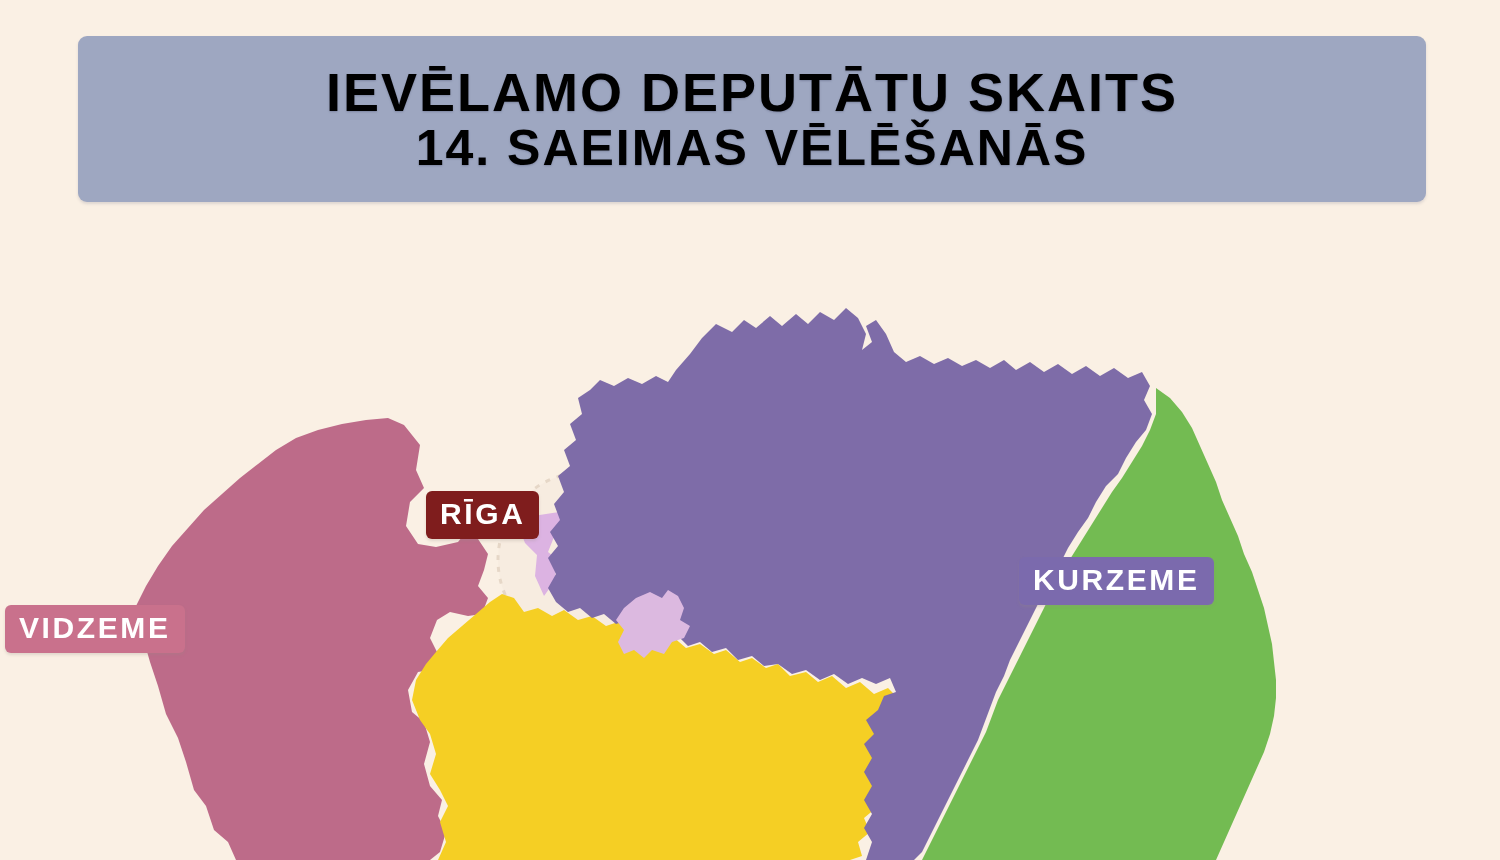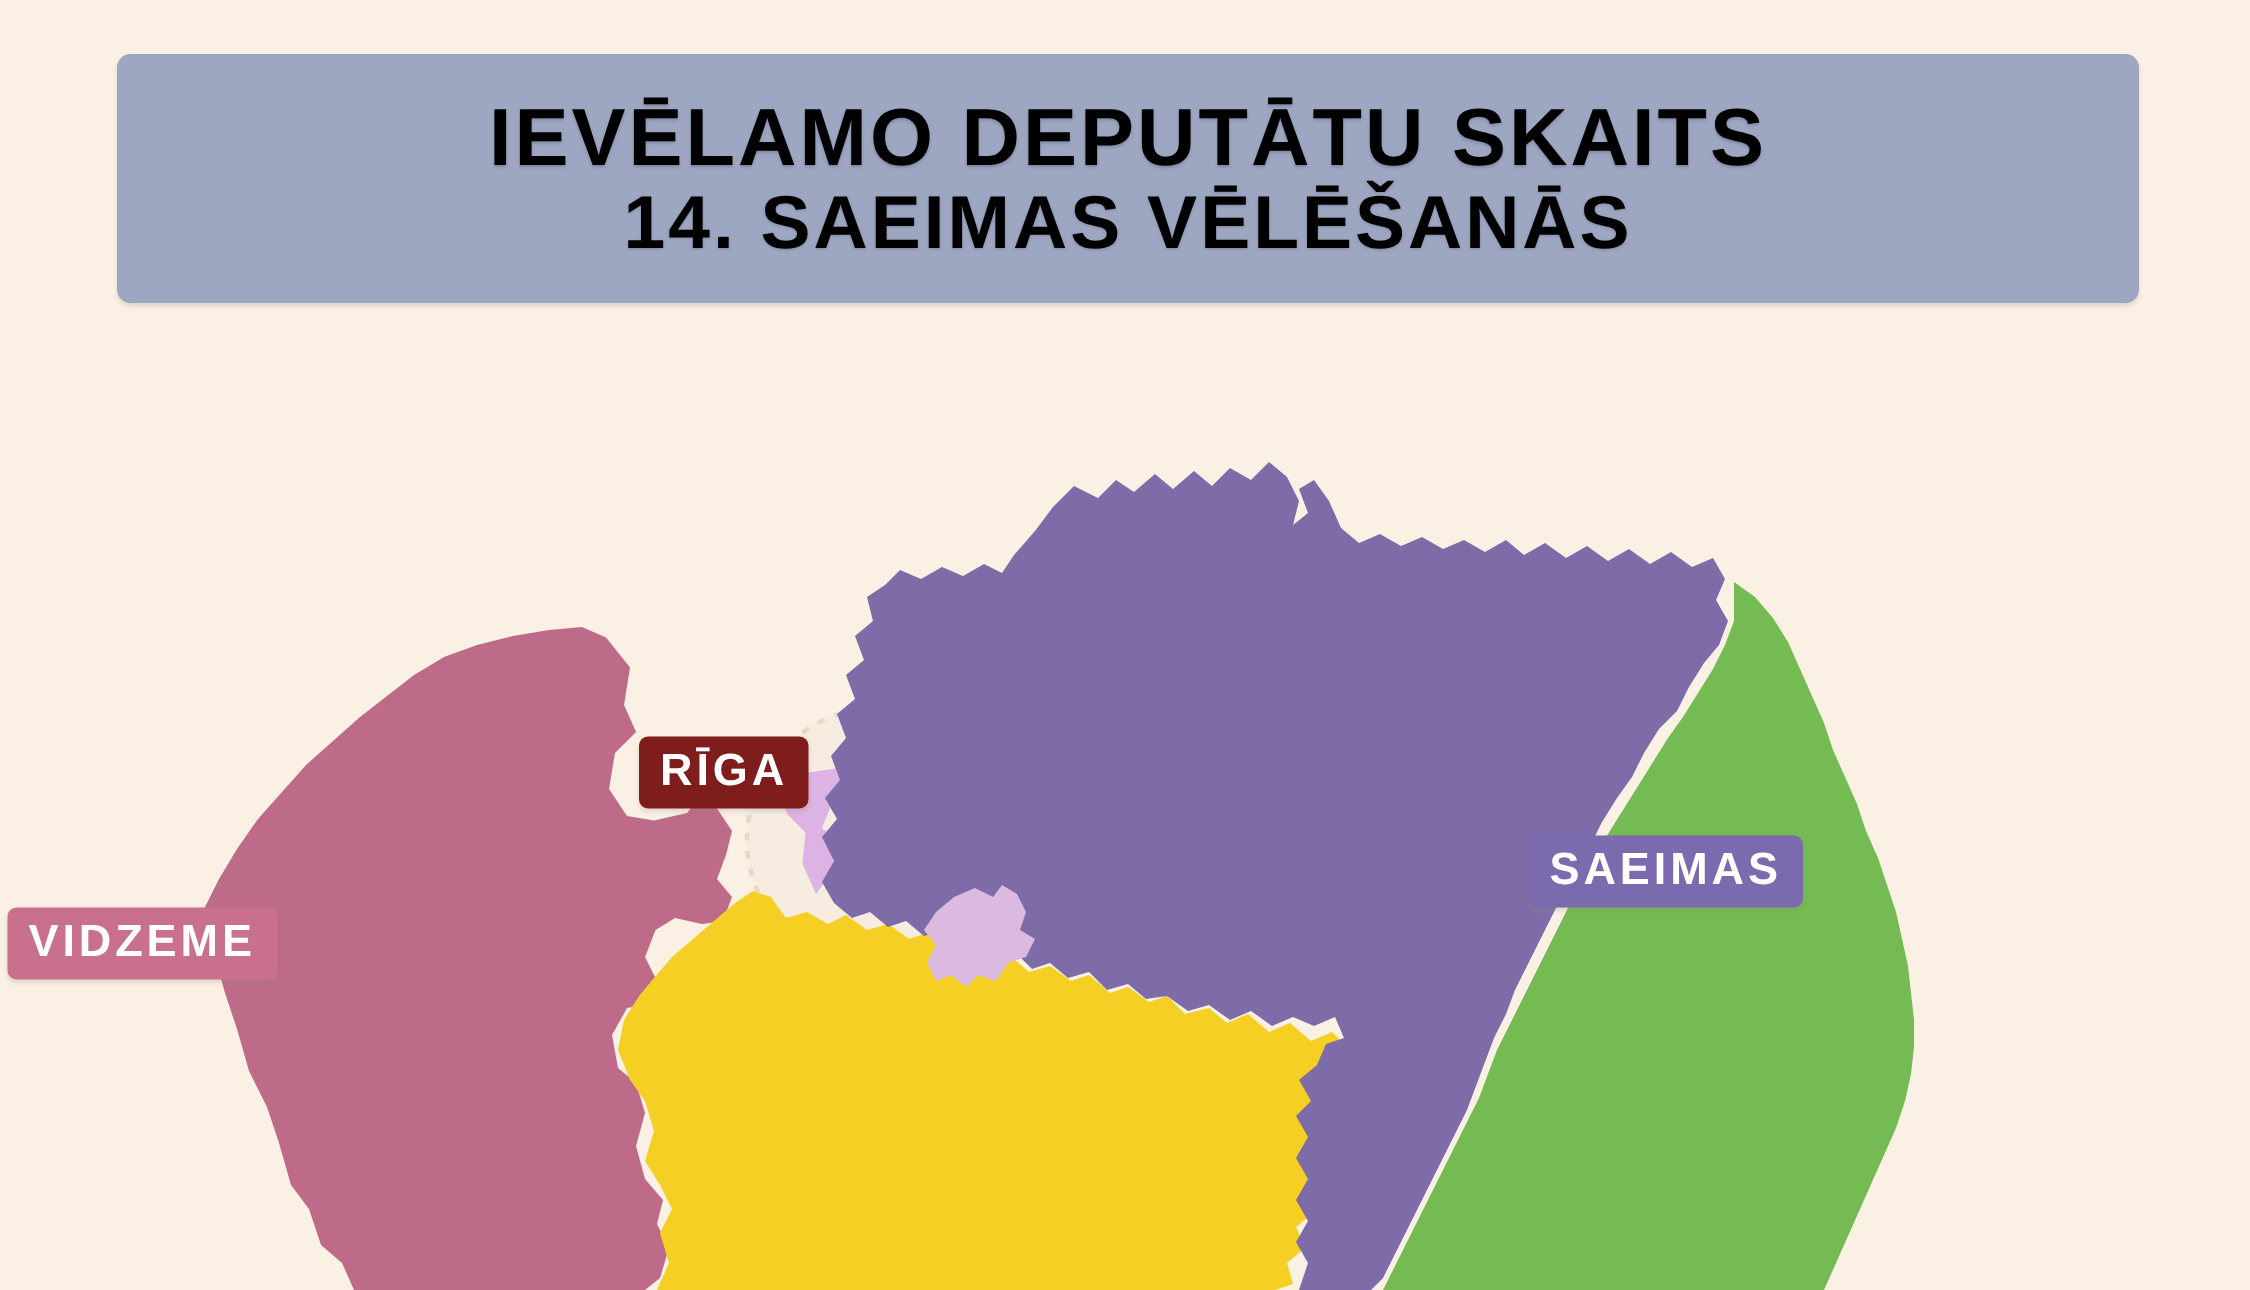--- a/index.html
+++ b/index.html
@@ -146,15 +146,15 @@
     <path fill="#dcb9e0" d="M636 396 L650 390 L662 396 L668 388 L678 394 L684 406 L680 418 L690 424
              L684 436 L672 440 L664 452 L652 448 L644 456 L634 448 L624 452 L618 440
              L624 428 L616 418 L624 406 Z"></path>
 
   </svg>
 
   <div class="region-badge badge-kurzeme">VIDZEME</div>
 
   <div class="region-badge badge-riga">RĪGA</div>
 
-  <div class="region-badge badge-vidzeme">SAEIMAS</div>
+  <div class="region-badge badge-vidzeme">KURZEME</div>
 
 </div>
 
 </body></html>

